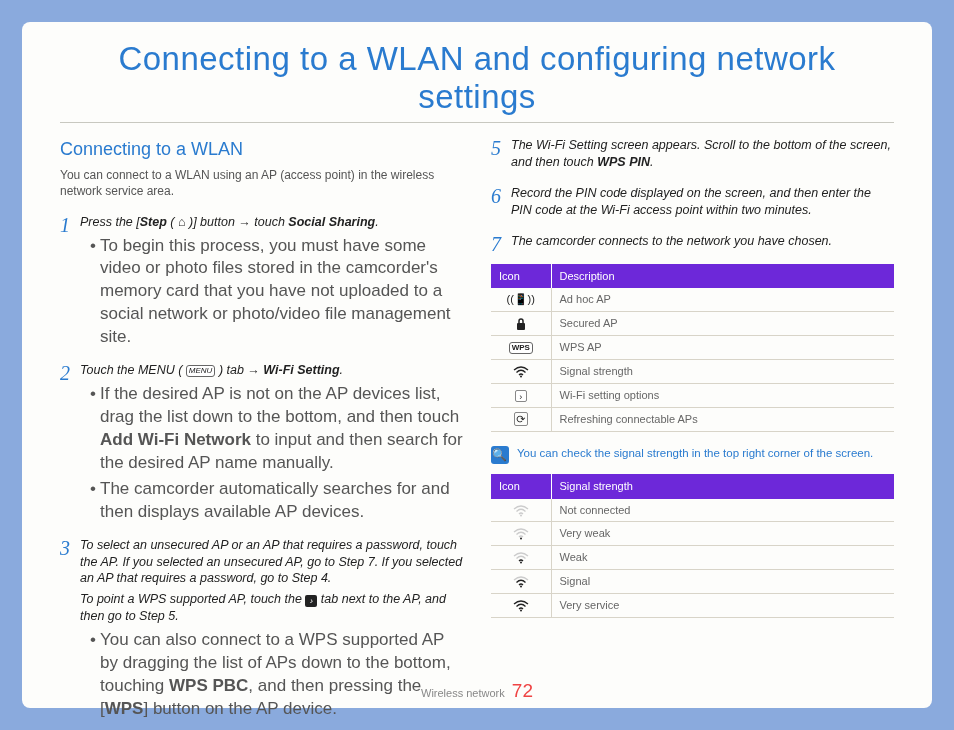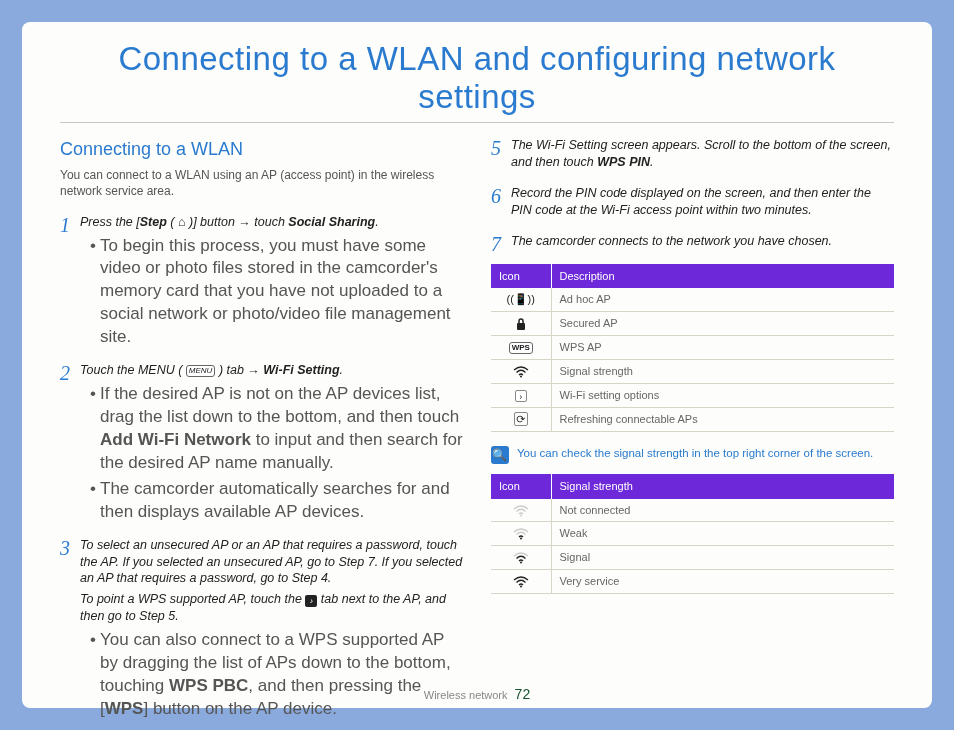--- a/index.html
+++ b/index.html
@@ -124,21 +124,21 @@
     font-size:12px; flex-shrink:0;
   }
   .footer {
     position: absolute;
     bottom: 6px;
     left: 0; right: 0;
     text-align: center;
     font-size: 11px;
     color: #888;
   }
-  .footer .pnum { color: #14532d; font-size: 14px; margin-left: 4px; }
+  .footer .pnum { color: #ef4444; font-size: 19px; margin-left: 4px; }
   svg { vertical-align: middle; }
 </style>
 </head>
 <body>
 
 <div class="page">
   <h1 class="title">Connecting to a WLAN and configuring network settings</h1>
 
   <div class="columns">
 
@@ -281,20 +281,29 @@
                   <path d="M3.5 6.5 Q8 2 12.5 6.5" fill="none" stroke="#ccc" stroke-width="1.3"></path>
                   <path d="M6 9 Q8 7 10 9" fill="none" stroke="#ccc" stroke-width="1.3"></path>
                   <circle cx="8" cy="10.5" r="1" fill="#ccc"></circle>
                 </svg></td>
               <td>Not connected</td>
             </tr>
           <tr>
               <td><svg width="16" height="12">
                   <path d="M1 4 Q8 -2 15 4" fill="none" stroke="#ccc" stroke-width="1.3"></path>
                   <path d="M3.5 6.5 Q8 2 12.5 6.5" fill="none" stroke="#ccc" stroke-width="1.3"></path>
+                  <path d="M6 9 Q8 7 10 9" fill="none" stroke="#ccc" stroke-width="1.3"></path>
+                  <circle cx="8" cy="10.5" r="1" fill="#222"></circle>
+                </svg></td>
+              <td>Very weak</td>
+            </tr>
+          <tr>
+              <td><svg width="16" height="12">
+                  <path d="M1 4 Q8 -2 15 4" fill="none" stroke="#ccc" stroke-width="1.3"></path>
+                  <path d="M3.5 6.5 Q8 2 12.5 6.5" fill="none" stroke="#ccc" stroke-width="1.3"></path>
                   <path d="M6 9 Q8 7 10 9" fill="none" stroke="#222" stroke-width="1.3"></path>
                   <circle cx="8" cy="10.5" r="1" fill="#222"></circle>
                 </svg></td>
               <td>Weak</td>
             </tr>
           <tr>
               <td><svg width="16" height="12">
                   <path d="M1 4 Q8 -2 15 4" fill="none" stroke="#ccc" stroke-width="1.3"></path>
                   <path d="M3.5 6.5 Q8 2 12.5 6.5" fill="none" stroke="#222" stroke-width="1.3"></path>
                   <path d="M6 9 Q8 7 10 9" fill="none" stroke="#222" stroke-width="1.3"></path>

